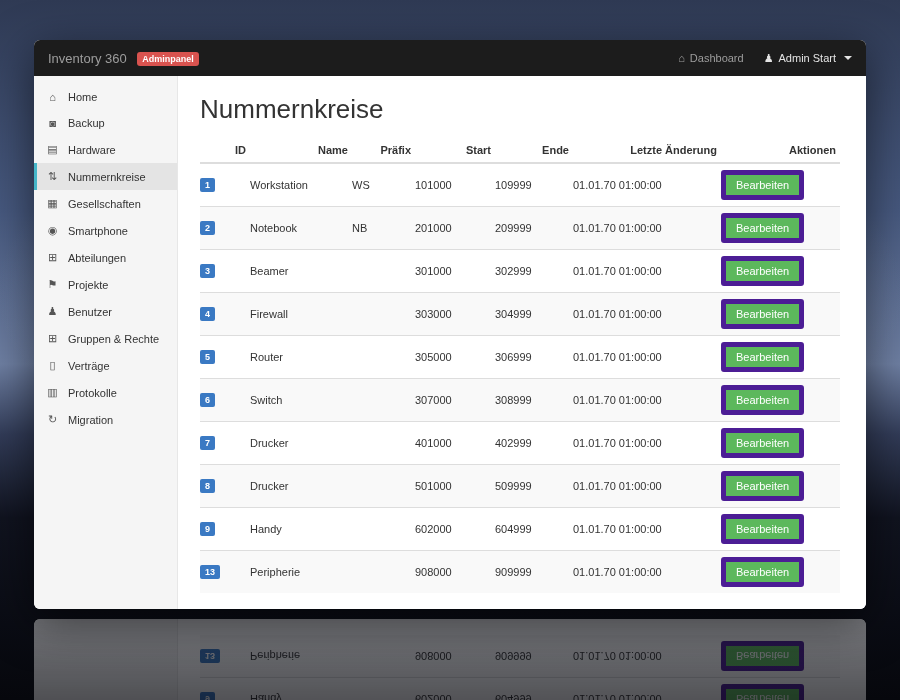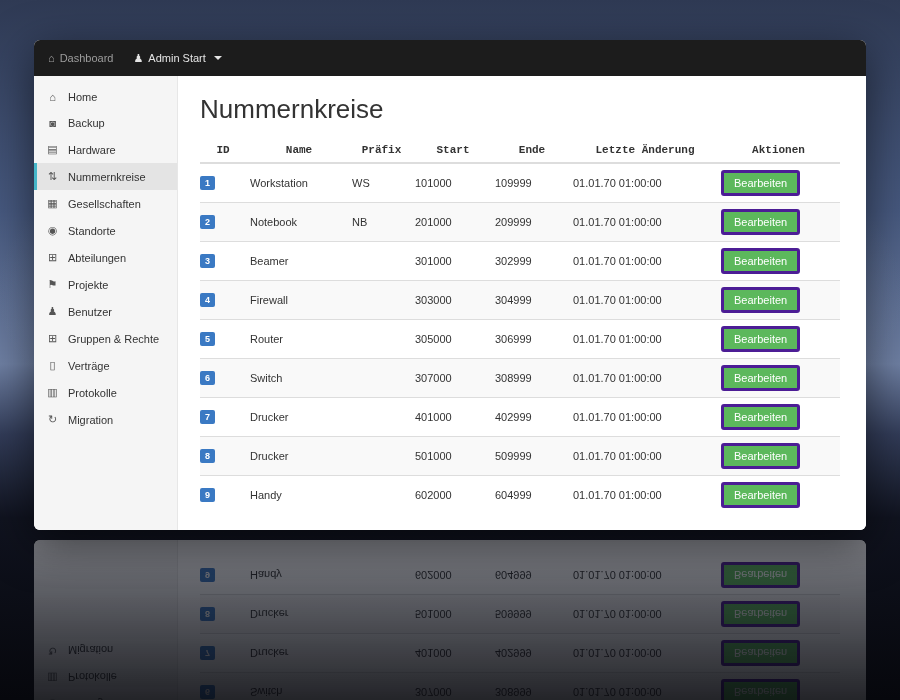--- a/index.html
+++ b/index.html
@@ -54,44 +54,48 @@
   }
   .menu-item .s-icon{ width:13px; text-align:center; color:#555; font-size:11px; }
   .menu-item.active{ background:#e4e4e4; border-left:3px solid #45b6c9; padding-left:9px; }
 
   .content{ flex:1; background:#fff; padding:12px 26px 16px 22px; }
   .page-title{ font-size:26px; font-weight:400; color:#333; margin:6px 0 14px; }
 
   
   .data-table{ width:100%; border-collapse:collapse; table-layout:fixed; font-size:11px; color:#333; }
   .data-table th{
-    text-align:center; font-weight:bold; font-size:11px;
-    padding:5px 4px 6px 0; border-bottom:2px solid #ddd;font-family:Liberation Mono, monospace;
+    text-align:right; font-weight:bold; font-size:11px;
+    padding:5px 4px 6px 0; border-bottom:2px solid #ddd;
   }
   .data-table td{ padding:6px 4px 6px 0; border-top:1px solid #ddd; vertical-align:middle; overflow:hidden; white-space:nowrap; }
   .data-table tbody tr:nth-child(even){ background:#f9f9f9; }
 
   .id-badge{
     display:inline-block; background:#3a79c3; color:#fff;
     font-size:9px; font-weight:bold; padding:2px 5px; border-radius:2px;
     min-width:9px; text-align:center;
   }
   .btn-edit{
-    background:#5cb85c; border:3px solid #4c1d95; color:#fff;
+    background:#5cb85c; border:5px solid #4c1d95; color:#fff;
     font-size:11px; padding:4px 10px; border-radius:3px; cursor:pointer;
     font-family:inherit;
   }
 </style>
 </head>
 <body>
 
 <div class="stage">
   <div class="window">
 
     <nav class="navbar">
+      <div class="nav-left">
+        <span class="brand">Inventory 360</span>
+        <span class="badge-admin">Adminpanel</span>
+      </div>
       <div class="nav-right">
         <a class="nav-link">
           <span class="n-icon">⌂</span>
           <span>Dashboard</span>
         </a>
         <a class="nav-link user">
           <span class="n-icon">♟</span>
           <span>Admin Start</span>
           <span class="caret"></span>
         </a>
@@ -116,21 +120,21 @@
             <li class="menu-item active">
     <span class="s-icon">⇅</span>
     <span class="s-label">Nummernkreise</span>
   </li>
             <li class="menu-item">
     <span class="s-icon">▦</span>
     <span class="s-label">Gesellschaften</span>
   </li>
             <li class="menu-item">
     <span class="s-icon">◉</span>
-    <span class="s-label">Standorte</span>
+    <span class="s-label">Smartphone</span>
   </li>
             <li class="menu-item">
     <span class="s-icon">⊞</span>
     <span class="s-label">Abteilungen</span>
   </li>
             <li class="menu-item">
     <span class="s-icon">⚑</span>
     <span class="s-label">Projekte</span>
   </li>
             <li class="menu-item">
@@ -255,19 +259,28 @@
   </tr>
               <tr class="table-row">
     <td><span class="id-badge">9</span></td>
     <td>Handy</td>
     <td></td>
     <td>602000</td>
     <td>604999</td>
     <td>01.01.70 01:00:00</td>
     <td><button class="btn-edit">Bearbeiten</button></td>
   </tr>
+              <tr class="table-row">
+    <td><span class="id-badge">13</span></td>
+    <td>Peripherie</td>
+    <td></td>
+    <td>908000</td>
+    <td>909999</td>
+    <td>01.01.70 01:00:00</td>
+    <td><button class="btn-edit">Bearbeiten</button></td>
+  </tr>
             </tbody>
         </table>
       </main>
     </div>
 
   </div>
 </div>
 
 </body></html>

